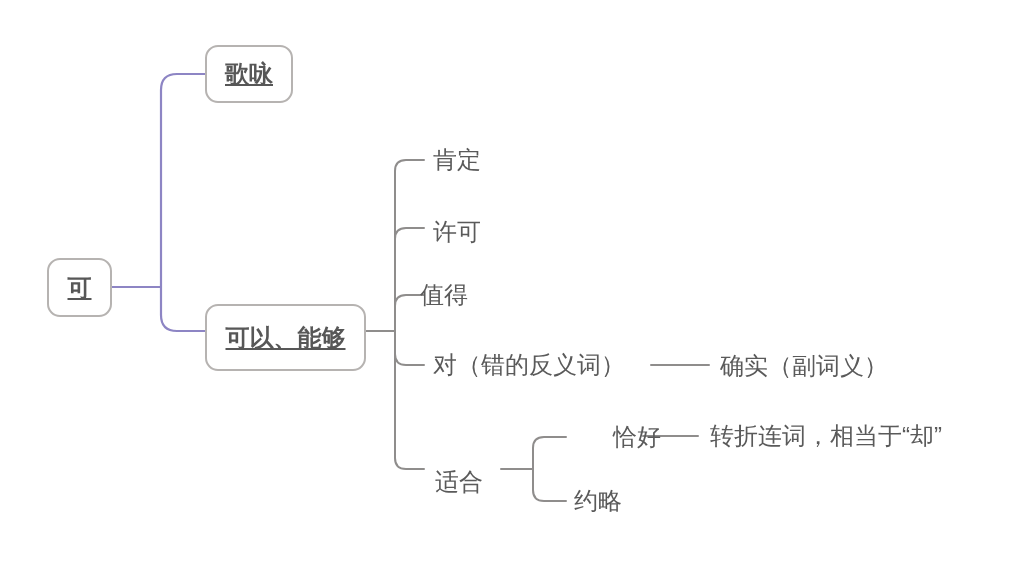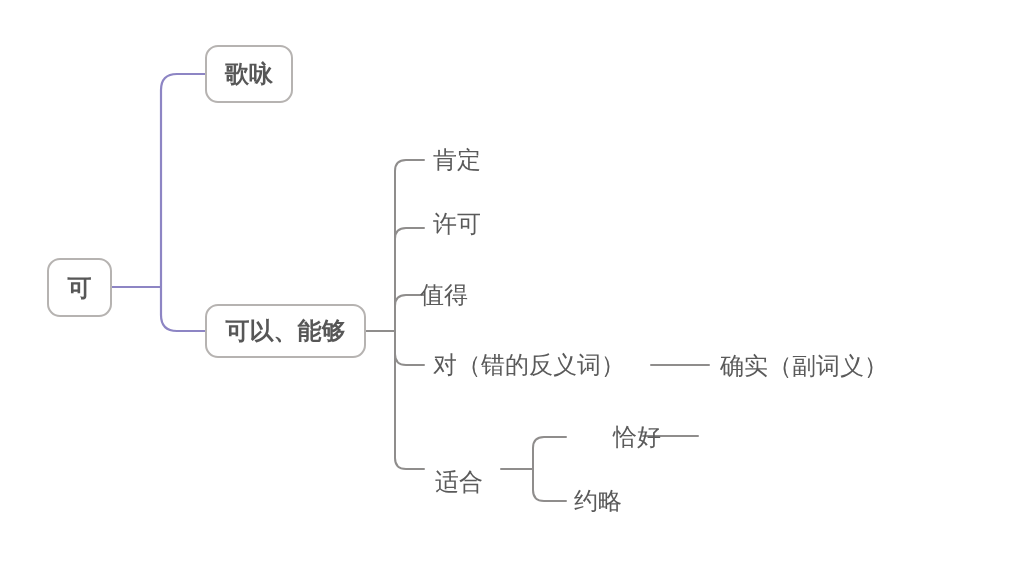--- a/index.html
+++ b/index.html
@@ -24,38 +24,39 @@
     justify-content: center;
     background: #ffffff;
     border: 2px solid #b6b3b1;
     border-radius: 13px;
     font-size: 24px;
     font-weight: bold;
     color: #575757;
     white-space: nowrap;
     box-sizing: border-box;
     z-index: 2;
+    text-decoration: underline;
   }
   .node-label {
     position: absolute;
     transform: translateY(-50%);
     font-size: 24px;
     font-weight: normal;
     color: #5a5a5a;
     line-height: 1;
     white-space: nowrap;
     z-index: 2;
   }
   
   .box-root  { left: 47px;  top: 258px; width: 65px;  height: 59px; }
   .box-geyong{ left: 205px; top: 45px;  width: 88px;  height: 58px; }
-  .box-keyi  { left: 205px; top: 304px; width: 161px; height: 54px; }
+  .box-keyi  { left: 205px; top: 304px; width: 161px; height: 67px; }
   
   .lbl-kending  { left: 433px; top: 160px; }
-  .lbl-xuke     { left: 433px; top: 224px; }
+  .lbl-xuke     { left: 433px; top: 232px; }
   .lbl-zhide    { left: 420px; top: 295px; }
   .lbl-dui      { left: 433px; top: 365px; }
   .lbl-shihe    { left: 435px; top: 482px; }
   .lbl-qiahao   { left: 573px; top: 437px; margin-left: 40px; }
   .lbl-yuelue   { left: 574px; top: 501px; }
   .lbl-queshi   { left: 720px; top: 366px; }
   .lbl-zhuanzhe { left: 710px; top: 436px; }
 </style>
 </head>
 <body>
@@ -100,16 +101,17 @@
   <div class="node-label lbl-zhide">值得</div>
 
   <div class="node-label lbl-queshi">确实（副词义）</div>
 
   <div class="node-label lbl-dui">对（错的反义词）</div>
 
   <div class="node-label lbl-shihe">适合</div>
 
   <div class="node-label lbl-qiahao">恰好</div>
 
+  <div class="node-label lbl-zhuanzhe">转折连词，相当于“却”</div>
 
   <div class="node-label lbl-yuelue">约略</div>
 
 </div>
 
 </body></html>

